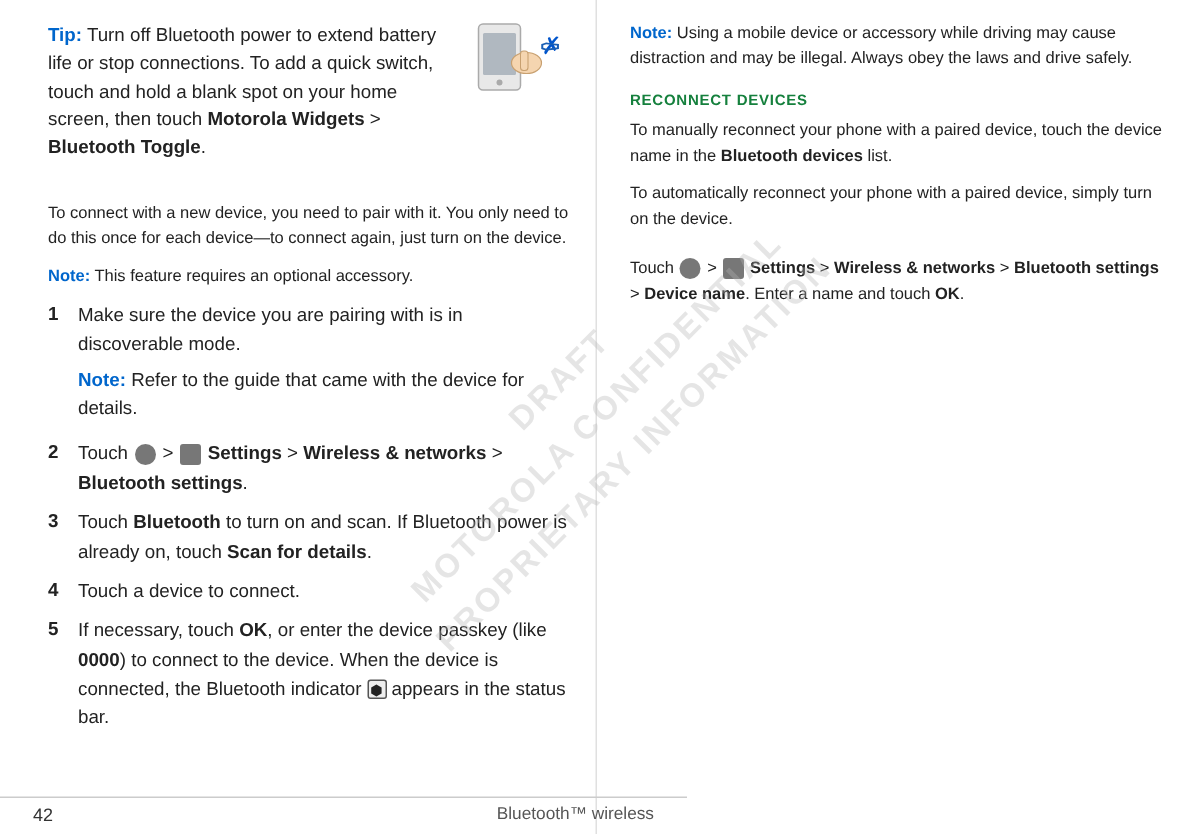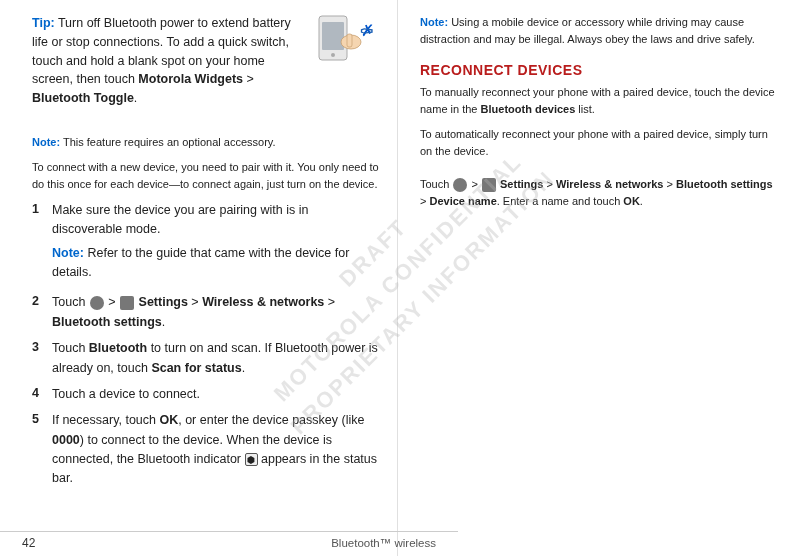--- a/index.html
+++ b/index.html
@@ -74,23 +74,23 @@
     .bold { font-weight: bold; }
 
     .tip-image {
       flex-shrink: 0;
       width: 70px;
       height: 50px;
       position: relative;
     }
 
     .section-title {
-      font-size: 14px;
-      font-weight: bold;
-      color: #b91c1c;
+      font-size: 10px;
+      font-weight: bold;
+      color: #15803d;
       text-transform: uppercase;
       margin-bottom: 6px;
       letter-spacing: 0.5px;
     }
 
     .note-label {
       font-weight: bold;
       color: #0066cc;
     }
 
@@ -188,24 +188,24 @@
           <rect x="38" y="20" width="5" height="13" rx="2" fill="#f5d5b0" stroke="#c8a070" stroke-width="0.7"></rect>
 
           <text x="52" y="22" font-size="16" fill="#0055cc" font-family="Arial">✗</text>
 
           <text x="50" y="24" font-size="18" fill="#1a5fb4" font-family="sans-serif">⚰</text>
         </svg>
       </div>
     </div>
 
     <div>
+      <p>To connect with a new device, you need to pair with it. You only need to do this once for each device—to connect again, just turn on the device.</p>
       <p>
         <span class="note-label">Note:</span><span> This feature requires an optional accessory.</span>
       </p>
-      <p>To connect with a new device, you need to pair with it. You only need to do this once for each device—to connect again, just turn on the device.</p>
 
       <div class="numbered-list">
 
         <div class="numbered-item">
           <span class="num">1</span>
           <div class="item-content">
             <span>Make sure the device you are pairing with is in discoverable mode.</span>
             <div class="note-block">
               <span class="note-label">Note:</span><span> Refer to the guide that came with the device for details.</span>
             </div>
@@ -215,21 +215,21 @@
         <div class="numbered-item">
           <span class="num">2</span>
           <div class="item-content">
             <span>Touch </span><span class="inline-icon" style="background:#777;border-radius:50%;width:14px;height:14px;display:inline-block;vertical-align:middle;"></span><span> &gt; </span><span class="inline-icon" style="background:#777;border-radius:2px;width:14px;height:14px;display:inline-block;vertical-align:middle;"></span><span> <strong>Settings</strong> &gt; <strong>Wireless &amp; networks</strong> &gt; <strong>Bluetooth settings</strong>.</span>
           </div>
         </div>
 
         <div class="numbered-item">
           <span class="num">3</span>
           <div class="item-content">
-            Touch <strong>Bluetooth</strong> to turn on and scan. If Bluetooth power is already on, touch <strong>Scan for status</strong>.
+            Touch <strong>Bluetooth</strong> to turn on and scan. If Bluetooth power is already on, touch <strong>Scan for details</strong>.
           </div>
         </div>
 
         <div class="numbered-item">
           <span class="num">4</span>
           <div class="item-content">Touch a device to connect.</div>
         </div>
 
         <div class="numbered-item">
           <span class="num">5</span>

